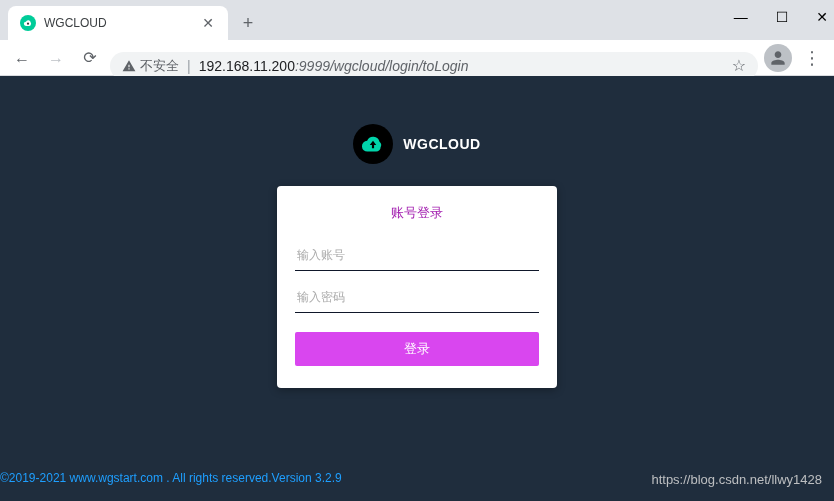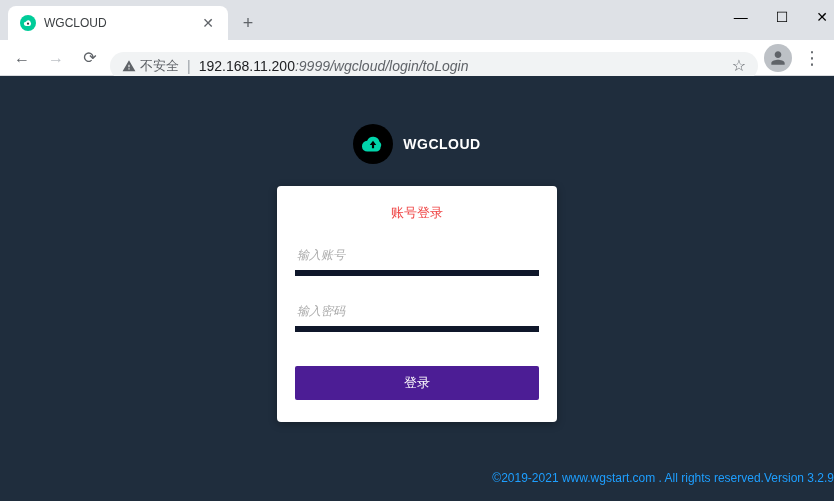--- a/index.html
+++ b/index.html
@@ -31,26 +31,26 @@
     .menu-dots { width: 28px; height: 28px; display: flex; align-items: center; justify-content: center; color: #5f6368; cursor: pointer; font-size: 18px; }
 
     
     .page { position: relative; height: 425px; background: #1f2d3d; display: flex; flex-direction: column; align-items: center; }
     .brand { display: flex; align-items: center; gap: 10px; margin-top: 48px; }
     .brand-logo { width: 40px; height: 40px; border-radius: 50%; background: #000; display: flex; align-items: center; justify-content: center; }
     .brand-logo svg { width: 26px; height: 26px; }
     .brand-name { color: #fff; font-weight: bold; font-size: 14px; letter-spacing: 0.5px; }
 
     .login-card { background: #fff; border-radius: 4px; width: 280px; margin-top: 22px; padding: 18px 18px 22px; box-shadow: 0 2px 8px rgba(0,0,0,0.3); }
-    .card-title { text-align: center; font-size: 13px; color: #ef4444; margin-bottom: 18px; }
-    .field { width: 100%; border: none; border-bottom: 6px solid #0f172a; padding: 8px 2px; font-size: 12px; color: #333; outline: none; margin-bottom: 20px; font-style: italic; }
+    .card-title { text-align: center; font-size: 13px; color: #a21caf; margin-bottom: 18px; }
+    .field { width: 100%; border: none; border-bottom: 1px solid #0f172a; padding: 8px 2px; font-size: 12px; color: #333; outline: none; margin-bottom: 11px; }
     .field::placeholder { color: #aaa; }
-    .login-btn { width: 100%; background: #4c1d95; color: #fff; border: none; height: 34px; font-size: 13px; border-radius: 2px; cursor: pointer; margin-top: 14px; }
+    .login-btn { width: 100%; background: #d946ef; color: #fff; border: none; height: 34px; font-size: 13px; border-radius: 2px; cursor: pointer; margin-top: 8px; }
 
-    .footer { position: absolute; bottom: 16px; width: 100%; text-align: right; font-size: 12px; color: #1e9fff; }
+    .footer { position: absolute; bottom: 16px; width: 100%; text-align: left; font-size: 12px; color: #1e9fff; }
     .watermark { position: absolute; right: 12px; bottom: 14px; font-size: 13px; color: #d8d8d8; opacity: 0.85; }
   </style>
 </head>
 <body>
 
 <div class="chrome-top">
   <div class="tab">
     <span class="tab-favicon">
       <svg viewBox="0 0 24 24">
           <path fill="#fff" d="M19 15a4 4 0 0 1-4 4H7a5 5 0 0 1 0-10 6 6 0 0 1 11.5 1.5A4 4 0 0 1 19 15z"></path>
@@ -105,13 +105,14 @@
   </div>
 
   <div class="login-card">
     <div class="card-title">账号登录</div>
     <input class="field" type="text" placeholder="输入账号" style="">
     <input class="field" type="password" placeholder="输入密码" style="">
     <button class="login-btn">登录</button>
   </div>
 
   <div class="footer">©2019-2021 www.wgstart.com . All rights reserved.Version 3.2.9</div>
+  <div class="watermark">https://blog.csdn.net/llwy1428</div>
 </div>
 
 </body></html>

